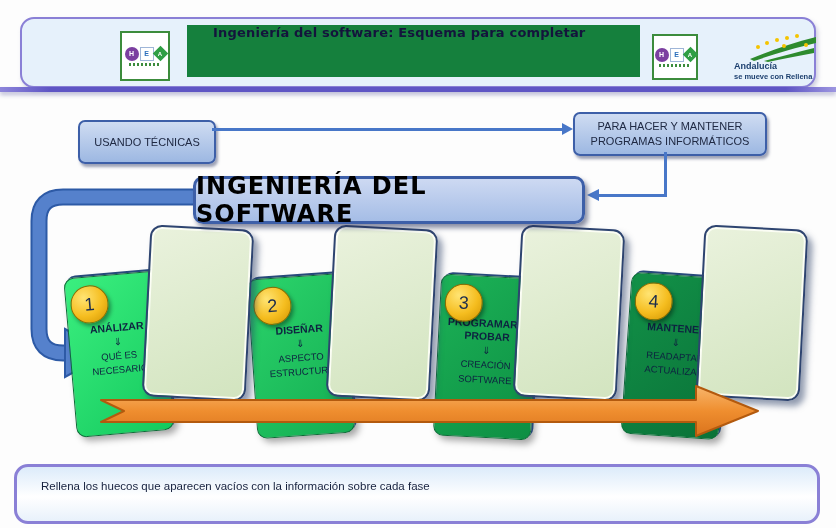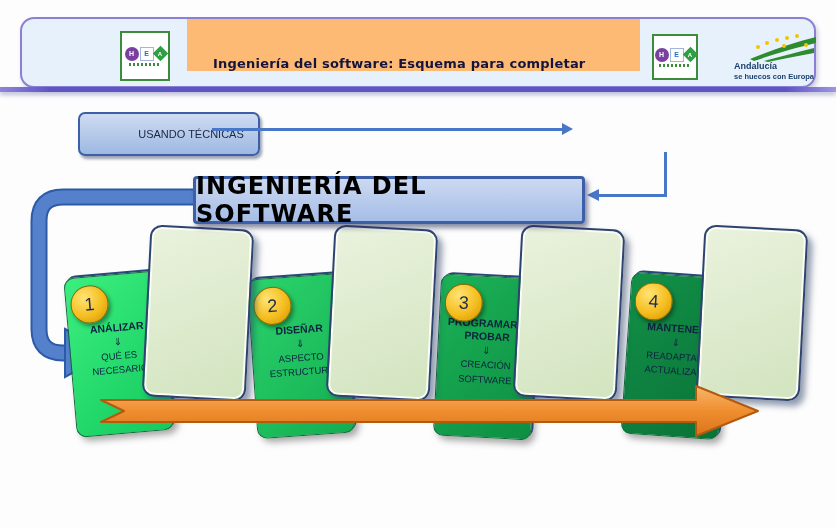--- a/index.html
+++ b/index.html
@@ -3,22 +3,22 @@
 <meta charset="utf-8">
 <style>
   html,body{margin:0;padding:0;background:#ffffff;}
   .page{position:relative;width:836px;height:528px;background:#fdfdfd;overflow:hidden;
         font-family:"Liberation Sans",sans-serif;}
 
   
   .header-box{position:absolute;left:20px;top:17px;width:792px;height:67px;
     background:#e6f1fb;border:2px solid #8a80d6;border-radius:14px;
     box-shadow:2px 3px 4px rgba(120,120,170,.35);}
-  .title-strip{position:absolute;left:165px;top:0;width:453px;height:52px;background:#fdba74;
-    display:flex;align-items:flex-end;}
+  .title-strip{position:absolute;left:165px;top:6px;width:453px;height:52px;background:#15803d;
+    display:flex;align-items:flex-start;}
   .header-title{font-family:"DejaVu Sans",sans-serif;font-weight:bold;font-size:13px;
     color:#14143c;padding-left:26px;letter-spacing:.2px;}
   .logo-box{position:absolute;background:#ffffff;border:2px solid #3c8c3c;
     display:flex;flex-direction:column;align-items:center;justify-content:center;gap:2px;}
   .logo1{left:98px;top:12px;width:46px;height:46px;}
   .logo2{left:630px;top:15px;width:42px;height:42px;}
   .hea-row{display:flex;align-items:center;gap:1px;}
   .hea-circle{width:14px;height:14px;border-radius:50%;background:#7b3fa0;color:#fff;
     font-size:7px;font-weight:bold;display:flex;align-items:center;justify-content:center;}
   .hea-square{width:12px;height:12px;background:#fff;border:1px solid #9fb6d8;color:#2a6ebb;
@@ -33,24 +33,24 @@
   .and-text2{position:absolute;left:14px;top:39px;font-size:7.5px;font-weight:bold;color:#1c3f6e;}
   .divider-bar{position:absolute;left:0;top:87px;width:836px;height:5px;
     background:linear-gradient(90deg,#8d85da,#5e55c4 6%,#5e55c4 94%,#9d96e0);
     box-shadow:0 3px 4px rgba(130,130,180,.5);}
 
   
   .flow-box{position:absolute;background:linear-gradient(#cfdcf2,#9db8e2);
     border:2px solid #3d5fa8;border-radius:7px;box-shadow:2px 3px 3px rgba(60,70,110,.5);
     color:#202a44;font-size:11px;line-height:1.35;text-align:center;
     display:flex;flex-direction:column;justify-content:center;}
-  .box-left{left:78px;top:112px;width:134px;height:40px;padding-left:44px;}
+  .box-left{left:78px;top:120px;width:134px;height:40px;}
   .box-right{left:573px;top:112px;width:190px;height:40px;}
   .main-title{position:absolute;left:193px;top:176px;width:386px;height:42px;
-    background:linear-gradient(#cdd9f2,#a5bde6);border:3px solid #3d5fa8;border-radius:4px;
+    background:linear-gradient(#cdd9f2,#a5bde6);border:3px solid #3d5fa8;border-radius:10px;
     box-shadow:3px 4px 5px rgba(40,50,90,.55);display:flex;align-items:center;justify-content:center;
     font-family:"DejaVu Sans",sans-serif;font-weight:bold;font-size:24px;color:#000;
     letter-spacing:1px;z-index:6;}
 
   
   .conn{position:absolute;background:#4877c8;}
   .conn-h1{left:212px;top:128px;width:352px;height:3px;}
   .ah-right{position:absolute;left:562px;top:123px;width:0;height:0;
     border-top:6px solid transparent;border-bottom:6px solid transparent;border-left:11px solid #4877c8;}
   .conn-v{left:664px;top:152px;width:3px;height:44px;}
@@ -129,27 +129,31 @@
           <circle cx="38" cy="14" r="2"></circle>
             <circle cx="47" cy="10" r="2"></circle>
             <circle cx="57" cy="7" r="2"></circle>
           <circle cx="67" cy="5" r="2"></circle>
             <circle cx="77" cy="3" r="2"></circle>
             <circle cx="64" cy="13" r="2"></circle>
           <circle cx="86" cy="12" r="2"></circle>
         </g>
       </svg>
       <div class="and-text1">Andalucía</div>
-      <div class="and-text2">se huecos con Europa</div>
+      <div class="and-text2">se mueve con Rellena</div>
     </div>
   </div>
   <div class="divider-bar"></div>
 
   <div class="flow-box box-left">
     <div>USANDO TÉCNICAS</div>
+  </div>
+  <div class="flow-box box-right">
+    <div>PARA HACER Y MANTENER</div>
+    <div>PROGRAMAS INFORMÁTICOS</div>
   </div>
 
   <div class="conn conn-h1"></div>
   <div class="ah-right"></div>
   <div class="conn conn-v"></div>
   <div class="conn conn-h2"></div>
   <div class="ah-left"></div>
 
   <div class="main-title">INGENIERÍA DEL SOFTWARE</div>
 
@@ -207,14 +211,17 @@
     <defs>
       <linearGradient id="og" x1="0" y1="0" x2="0" y2="1">
         <stop offset="0" stop-color="#f8b66c"></stop>
           <stop offset="0.5" stop-color="#ef8e2f"></stop>
           <stop offset="1" stop-color="#da731c"></stop>
       </linearGradient>
     </defs>
     <polygon points="3,17 598,17 598,3 660,28 598,53 598,39 3,39 26,28" fill="url(#og)" stroke="#b35a0e" stroke-width="2" stroke-linejoin="round"></polygon>
   </svg>
 
+  <div class="instruction-box">
+    <div class="instruction-text">Rellena los huecos que aparecen vacíos con la información sobre cada fase</div>
+  </div>
 
 </div>
 
 </body></html>

